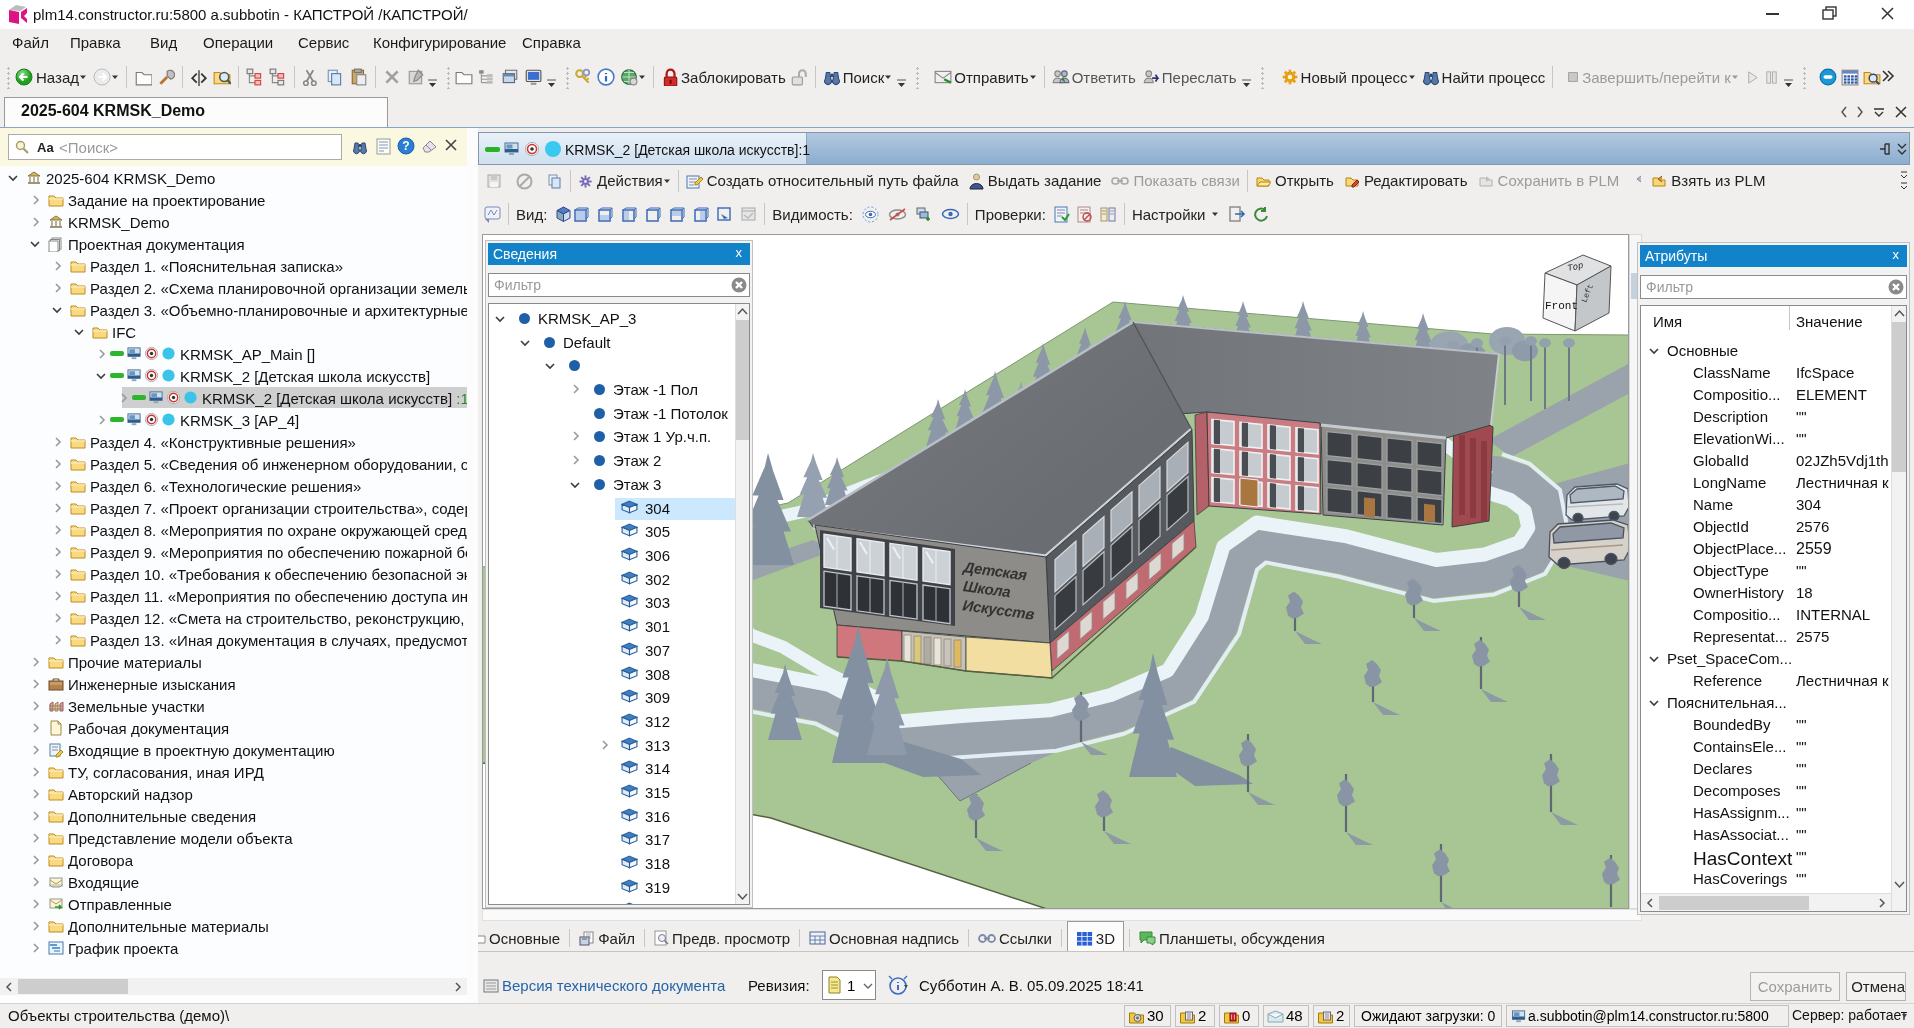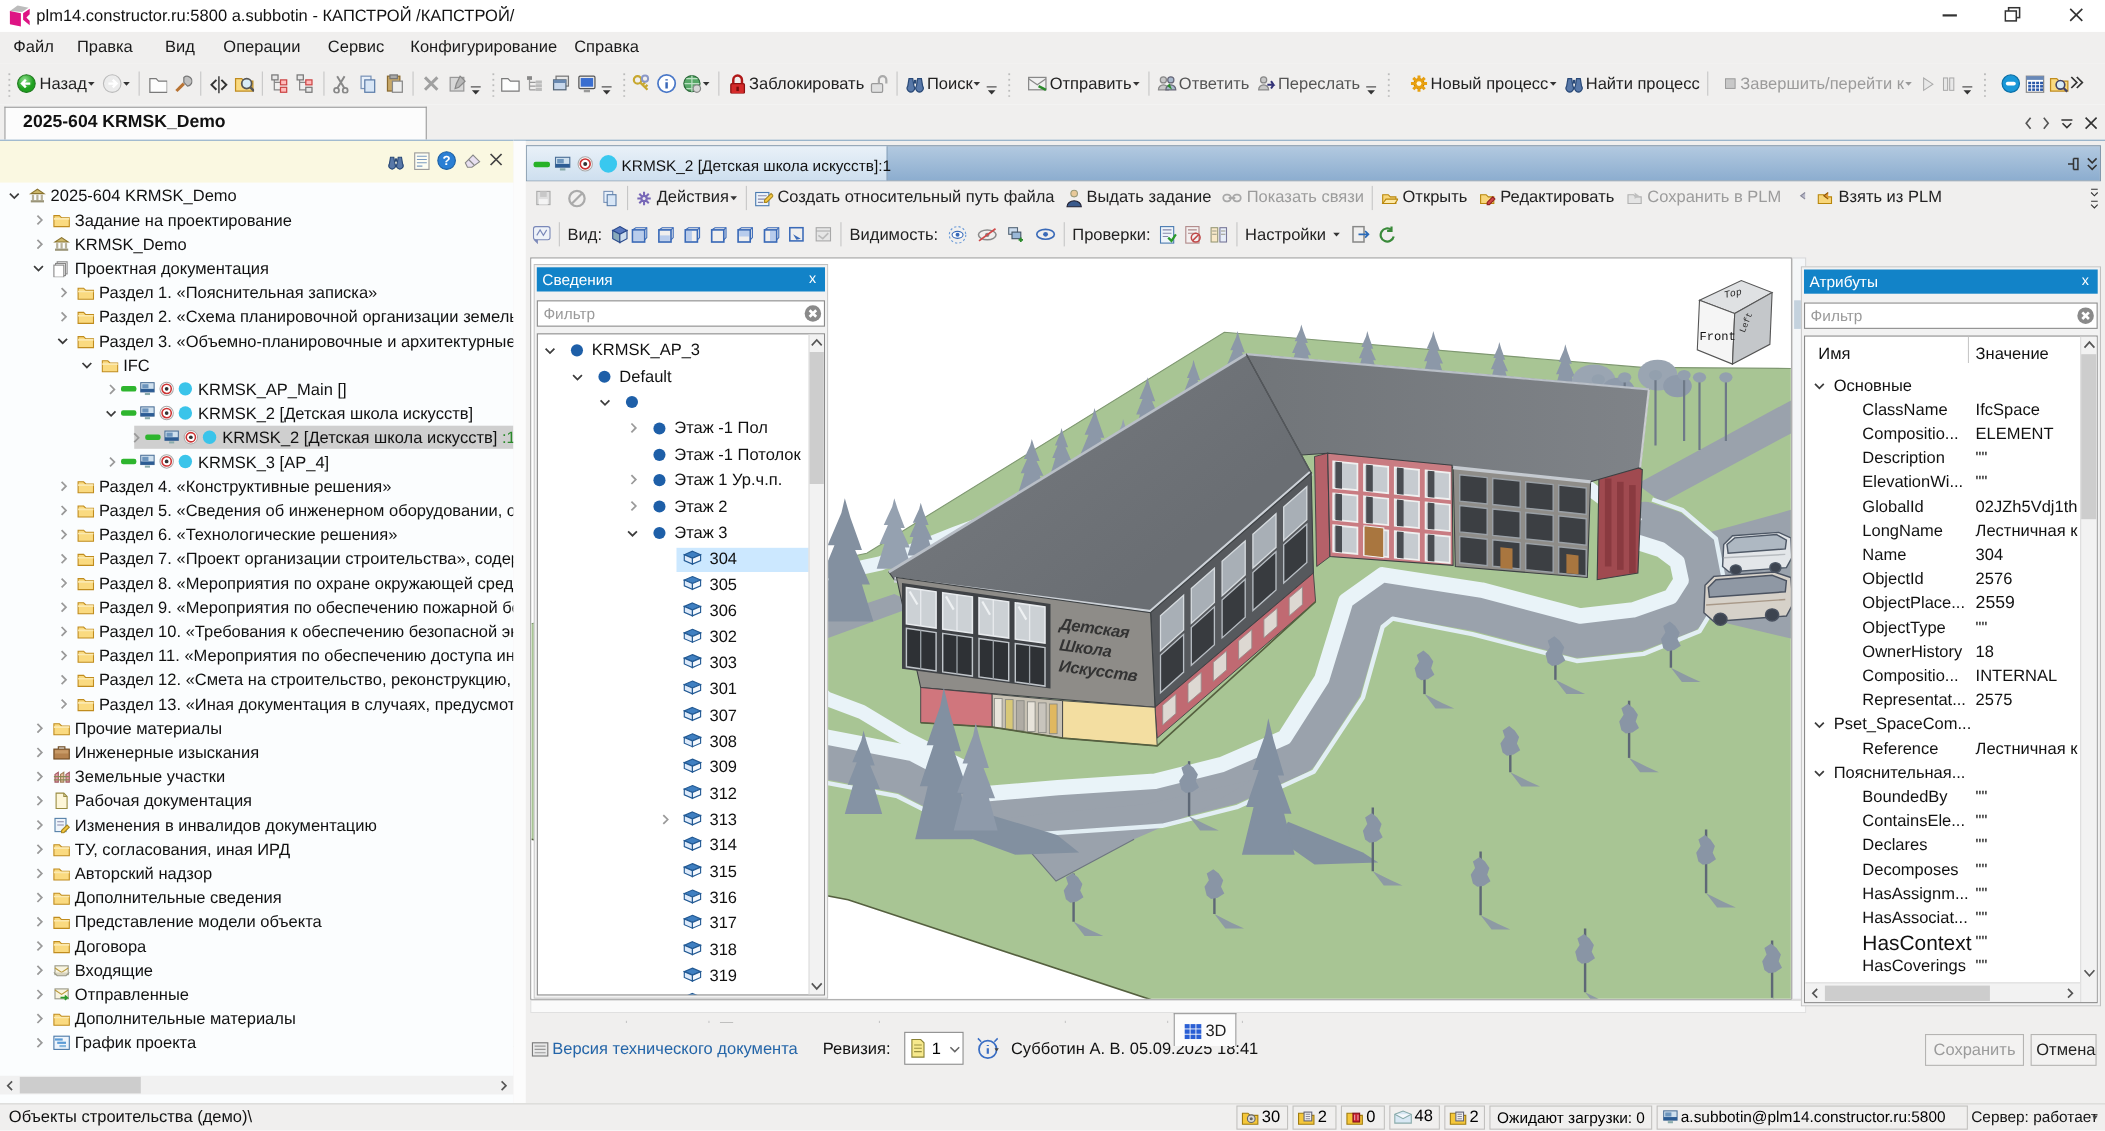--- a/index.html
+++ b/index.html
@@ -222,20 +222,24 @@
     <div class="abs" style="left:21px;top:7px;font-size:16px;font-weight:bold;color:#111">2025-604 KRMSK_Demo</div>
     <svg class="abs" style="left:1840px;top:10px" width="70" height="14" viewBox="0 0 70 14">
       <path d="M6,2 2,7 6,12" stroke="#555" stroke-width="1.5" fill="none"></path>
       <path d="M18,2 22,7 18,12" stroke="#555" stroke-width="1.5" fill="none"></path>
       <path d="M34,4 44,4 M35,7 39,11 43,7" stroke="#333" stroke-width="1.4" fill="none"></path>
       <path d="M56,2 66,12 M66,2 56,12" stroke="#333" stroke-width="1.5" fill="none"></path>
     </svg>
   </div>
 <div class="abs" style="left:0px;top:127px;width:467px;height:876px;background:#fbfdfe;border-top:1px solid #86a7c3;overflow:hidden">
     <div class="abs" style="left:0px;top:0px;width:467px;height:38px;background:#faf8e1"></div>
+    <div class="abs" style="left:8px;top:6px;width:334px;height:26px;background:#fff;border:1px solid #ababab"><svg class="ico" style="margin:4px 0 0 5px" width="16" height="16" viewBox="0 0 16 16">
+        <circle cx="6.5" cy="6.5" r="4" fill="#f8f4d8" stroke="#a8a068" stroke-width="1.5"></circle>
+        <path d="M9.5,9.5 14,14" stroke="#a8a068" stroke-width="2.2"></path>
+      </svg><span style="position:absolute;left:28px;top:5px;font-size:13px;font-weight:bold;color:#222">Aa</span><span style="position:absolute;left:50px;top:4px;font-size:15px;color:#9a9a9a">&lt;Поиск&gt;</span></div>
     <svg class="abs" style="left:352px;top:11px" width="16" height="16" viewBox="0 0 16 16">
       <path d="M2,10 a3,3 0 1 0 5,0 l-1,-6 -3,0 z" fill="#5878a8" stroke="#2a4a78"></path>
       <path d="M9,10 a3,3 0 1 0 5,0 l-1,-6 -3,0 z" fill="#5878a8" stroke="#2a4a78"></path>
       <rect x="7" y="5" width="2" height="3" fill="#2a4a78"></rect>
     </svg>
     <svg class="abs" style="left:376px;top:10px" width="15" height="17" viewBox="0 0 15 17">
       <rect x="1" y="1" width="13" height="15" fill="#fdfdf3" stroke="#999"></rect>
       <path d="M3,4 12,4 M3,7 12,7 M3,10 12,10 M3,13 8,13" stroke="#7a9ac0"></path>
     </svg>
     <svg class="abs" style="left:397px;top:9px" width="18" height="18" viewBox="0 0 18 18">
@@ -514,21 +518,21 @@
       </svg>
       <div class="abs" style="left:68px;top:592px;font-size:15px;color:#111">Рабочая документация</div>
       <svg class="abs" style="left:32px;top:617px" width="8" height="10" viewBox="0 0 8 10">
         <path d="M2,1 6,5 2,9" stroke="#9a9a9a" stroke-width="1.6" fill="none"></path>
       </svg>
       <svg class="abs" style="left:48px;top:614px" width="16" height="16" viewBox="0 0 16 16">
         <rect x="2" y="2" width="10" height="12" fill="#eef4fa" stroke="#5580a8"></rect>
         <path d="M4,5 10,5 M4,8 10,8" stroke="#88a"></path>
         <path d="M8,13 13,8 15,10 10,15 8,15 Z" fill="#f5c842" stroke="#a8861e"></path>
       </svg>
-      <div class="abs" style="left:68px;top:614px;font-size:15px;color:#111">Изменения в инвалидов документацию</div>
+      <div class="abs" style="left:68px;top:614px;font-size:15px;color:#111">Входящие в проектную документацию</div>
       <svg class="abs" style="left:32px;top:639px" width="8" height="10" viewBox="0 0 8 10">
         <path d="M2,1 6,5 2,9" stroke="#9a9a9a" stroke-width="1.6" fill="none"></path>
       </svg>
       <svg class="abs" style="left:48px;top:636px" width="16" height="16" viewBox="0 0 16 16">
         <path d="M1,4 6,4 8,6 15,6 15,14 1,14 Z" fill="#fada80" stroke="#c08c1e" stroke-width="1"></path>
         <path d="M1,7 15,7" stroke="#fbe9b0" stroke-width="1.5"></path>
       </svg>
       <div class="abs" style="left:68px;top:636px;font-size:15px;color:#111">ТУ, согласования, иная ИРД</div>
       <svg class="abs" style="left:32px;top:661px" width="8" height="10" viewBox="0 0 8 10">
         <path d="M2,1 6,5 2,9" stroke="#9a9a9a" stroke-width="1.6" fill="none"></path>
@@ -1037,21 +1041,21 @@
             <rect x="6.3" y="5.8" width="4.5" height="4"></rect>
             <rect x="11.6" y="5.8" width="4.5" height="4"></rect>
             <rect x="1.0" y="10.6" width="4.5" height="4"></rect>
             <rect x="6.3" y="10.6" width="4.5" height="4"></rect>
             <rect x="11.6" y="10.6" width="4.5" height="4"></rect>
           </g>
         </svg><span class="tbtxt" style="margin-left:3px;font-size:15px">3D</span></span><span class="sep" style="height:18px;margin:0 9px"></span><svg class="ico" width="17" height="15" viewBox="0 0 17 15">
         <path d="M1,1 13,1 13,9 5,9 2,12 2,9 1,9 Z" fill="#5cb85c" stroke="#3a8a3a"></path>
         <path d="M8,6 16,6 16,12 14,12 14,14 11,12 8,12 Z" fill="#8ad08a" stroke="#3a8a3a"></path>
       </svg><span class="tbtxt" style="margin-left:3px">Планшеты, обсуждения</span></div>
-    <div class="abs" style="left:0px;top:802px;width:1447px;height:51px;background:#f0efee">
+    <div class="abs" style="left:0px;top:834px;width:1447px;height:51px;background:#f0efee">
       <svg class="abs" style="left:16px;top:16px" width="17" height="16" viewBox="0 0 17 16">
         <rect x="1" y="2" width="14" height="12" fill="#e8e8e8" stroke="#777"></rect>
         <path d="M3,5 13,5 M3,8 13,8 M3,11 13,11" stroke="#999"></path>
       </svg>
       <div class="abs" style="left:35px;top:15px;font-size:15px;color:#2465a8">Версия технического документа</div>
       <div class="abs" style="left:281px;top:15px;font-size:15px;color:#111">Ревизия:</div>
       <div class="abs" style="left:355px;top:8px;width:54px;height:30px;background:#fff;border:1px solid #8a8a8a"><svg class="ico" style="margin:5px 0 0 4px" width="15" height="18" viewBox="0 0 15 18">
           <path d="M2,1 10,1 13,4 13,17 2,17 Z" fill="#f7e98c" stroke="#8a8233"></path>
           <path d="M4,6 11,6 M4,9 11,9 M4,12 11,12" stroke="#9a9140"></path>
         </svg><span style="position:absolute;left:24px;top:6px;font-size:15px">1</span><svg class="abs" style="left:40px;top:12px" width="10" height="7" viewBox="0 0 10 7">

